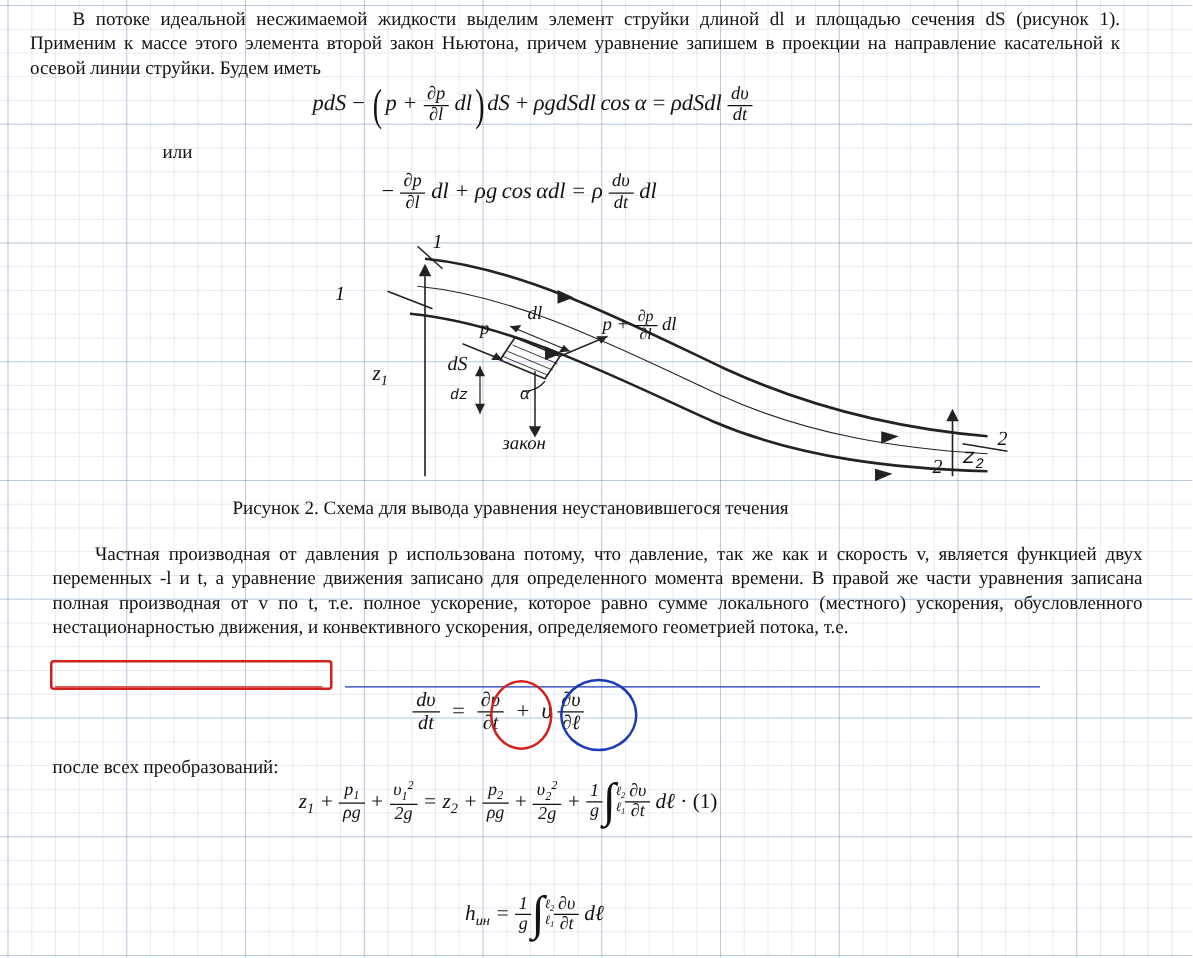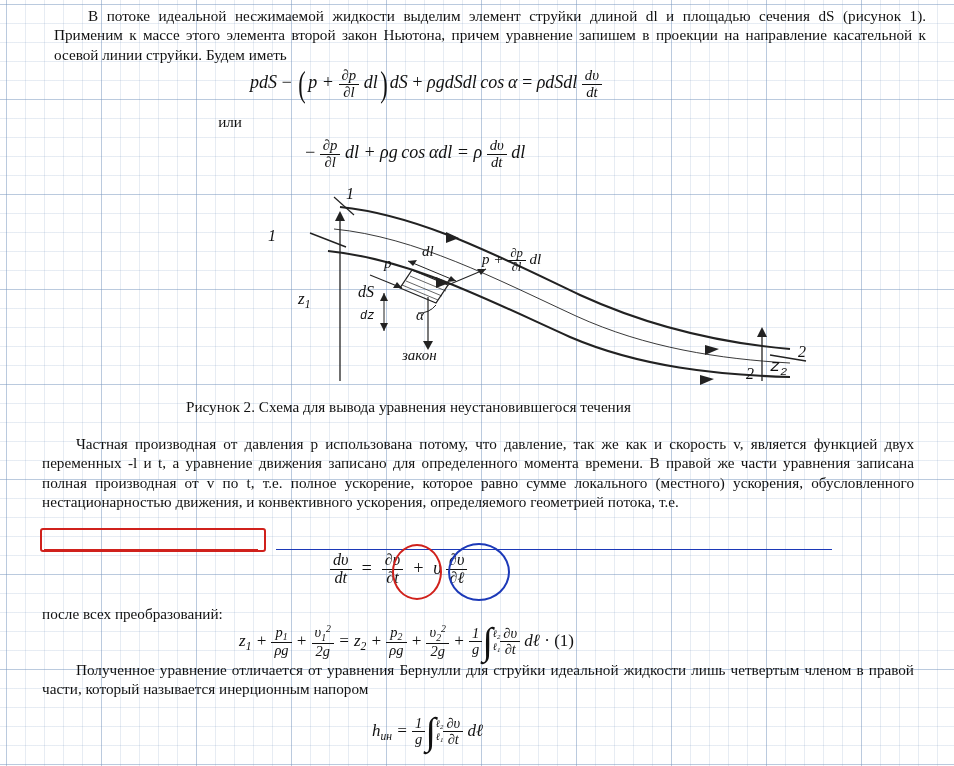--- a/index.html
+++ b/index.html
@@ -81,31 +81,31 @@
   figure#diagram{position:absolute;margin:0;}
   .fig-lbl{position:absolute;font-family:"Liberation Serif",serif;font-style:italic;color:#111;}
 </style>
 </head>
 <body>
 
 <div id="grid"></div>
 
 <div id="page">
 
-  <div class="para" style="left:54px;top:6px;width:872px;">
+  <div class="para" style="left:24px;top:6px;width:872px;">
     <span class="ind"></span><span>В потоке идеальной несжимаемой жидкости выделим элемент струйки длиной dl и площадью сечения dS (рисунок 1). Применим к массе этого элемента второй закон Ньютона, причем уравнение запишем в проекции на направление касательной к осевой линии струйки. Будем иметь</span>
   </div>
 
   <div class="formula" style="left:250px;top:68px;font-size:18px;">
     <span>
       pdS − <span class="paren">(</span><span style="display:inline-block;">p&nbsp;+&nbsp;<span class="frac" style="font-size:0.82em;"><span class="n">∂p</span><span class="d">∂<span style="font-style:italic;">l</span></span></span>&nbsp;dl</span><span class="paren">)</span>dS + ρgdSdl cos α = ρdSdl&nbsp;<span class="frac" style="font-size:0.82em;"><span class="n">dυ</span><span class="d">dt</span></span>
     </span>
   </div>
 
-  <div class="para" style="left:42px;top:112px;width:200px;text-align:right;">
+  <div class="para" style="left:42px;top:112px;width:200px;text-align:center;">
     <span>или</span>
   </div>
 
   <div class="formula" style="left:288px;top:138px;font-size:18px;margin-left:16px;">
     <span>
       − <span class="frac" style="font-size:0.82em;"><span class="n">∂p</span><span class="d">∂<span style="font-style:italic;">l</span></span></span>&nbsp;dl&nbsp;+&nbsp;ρg cos αdl&nbsp;=&nbsp;ρ&nbsp;<span class="frac" style="font-size:0.82em;"><span class="n">dυ</span><span class="d">dt</span></span>&nbsp;dl
     </span>
   </div>
 
   <figure id="diagram" style="left:250px;top:185px;width:560px;height:200px;">
@@ -203,23 +203,20 @@
   <div class="para" style="left:42px;top:604px;width:400px;text-align:left;">
     <span>после всех преобразований:</span>
   </div>
 
   <div class="formula" style="left:228px;top:624px;font-size:17px;margin-left:11px;">
     <span>
       z<span class="sub">1</span>&nbsp;+&nbsp;<span class="frac" style="font-size:0.85em;"><span class="n">p<span class="sub">1</span></span><span class="d">ρg</span></span>&nbsp;+&nbsp;<span class="frac" style="font-size:0.85em;"><span class="n">υ<span class="sub">1</span><span class="sup">2</span></span><span class="d">2g</span></span>&nbsp;=&nbsp;z<span class="sub">2</span>&nbsp;+&nbsp;<span class="frac" style="font-size:0.85em;"><span class="n">p<span class="sub">2</span></span><span class="d">ρg</span></span>&nbsp;+&nbsp;<span class="frac" style="font-size:0.85em;"><span class="n">υ<span class="sub">2</span><span class="sup">2</span></span><span class="d">2g</span></span>&nbsp;+&nbsp;<span class="frac" style="font-size:0.85em;"><span class="n">1</span><span class="d">g</span></span><span class="intg">∫</span><span class="intlim"><span class="t">ℓ<span class="sub">2</span></span><span class="b">ℓ<span class="sub">1</span></span></span><span class="frac" style="font-size:0.85em;"><span class="n">∂υ</span><span class="d">∂t</span></span>&nbsp;dℓ&nbsp;<span class="up">·</span>&nbsp;<span class="up">(1)</span>
     </span>
   </div>
 
-  <div class="para" style="left:42px;top:660px;width:872px;">
-    <span class="ind"></span><span>Полученное уравнение отличается от уравнения Бернулли для струйки идеальной жидкости лишь четвертым членом в правой части, который называется инерционным напором</span>
-  </div>
 
   <div class="formula" style="left:372px;top:716px;font-size:17px;">
     <span>
       h<span class="sub">ин</span>&nbsp;=&nbsp;<span class="frac" style="font-size:0.85em;"><span class="n">1</span><span class="d">g</span></span><span class="intg">∫</span><span class="intlim"><span class="t">ℓ<span class="sub">2</span></span><span class="b">ℓ<span class="sub">1</span></span></span><span class="frac" style="font-size:0.85em;"><span class="n">∂υ</span><span class="d">∂t</span></span>&nbsp;dℓ
     </span>
   </div>
 
 </div>
 
 </body></html>

